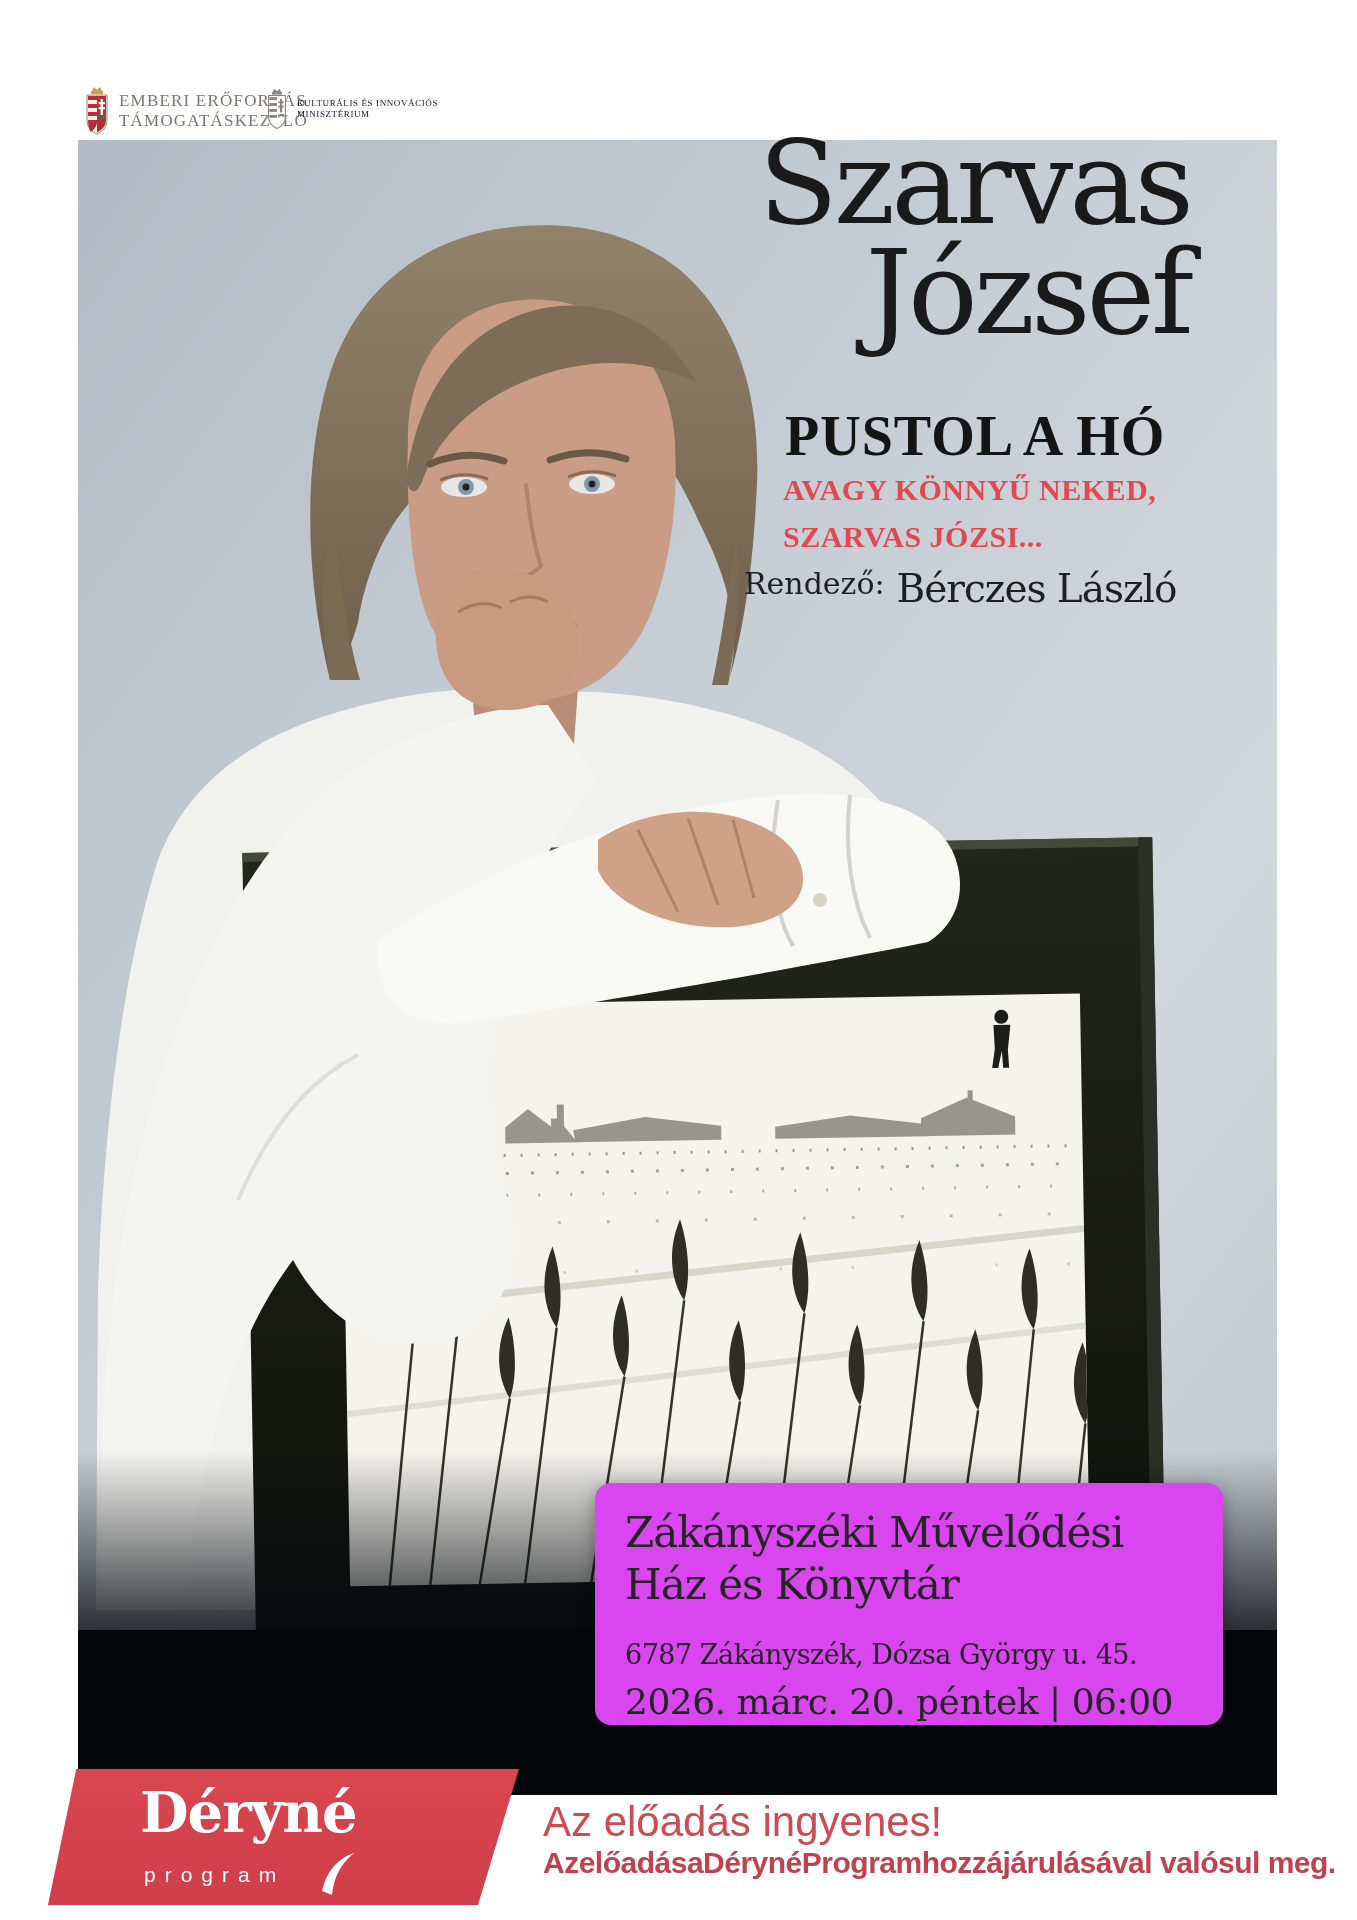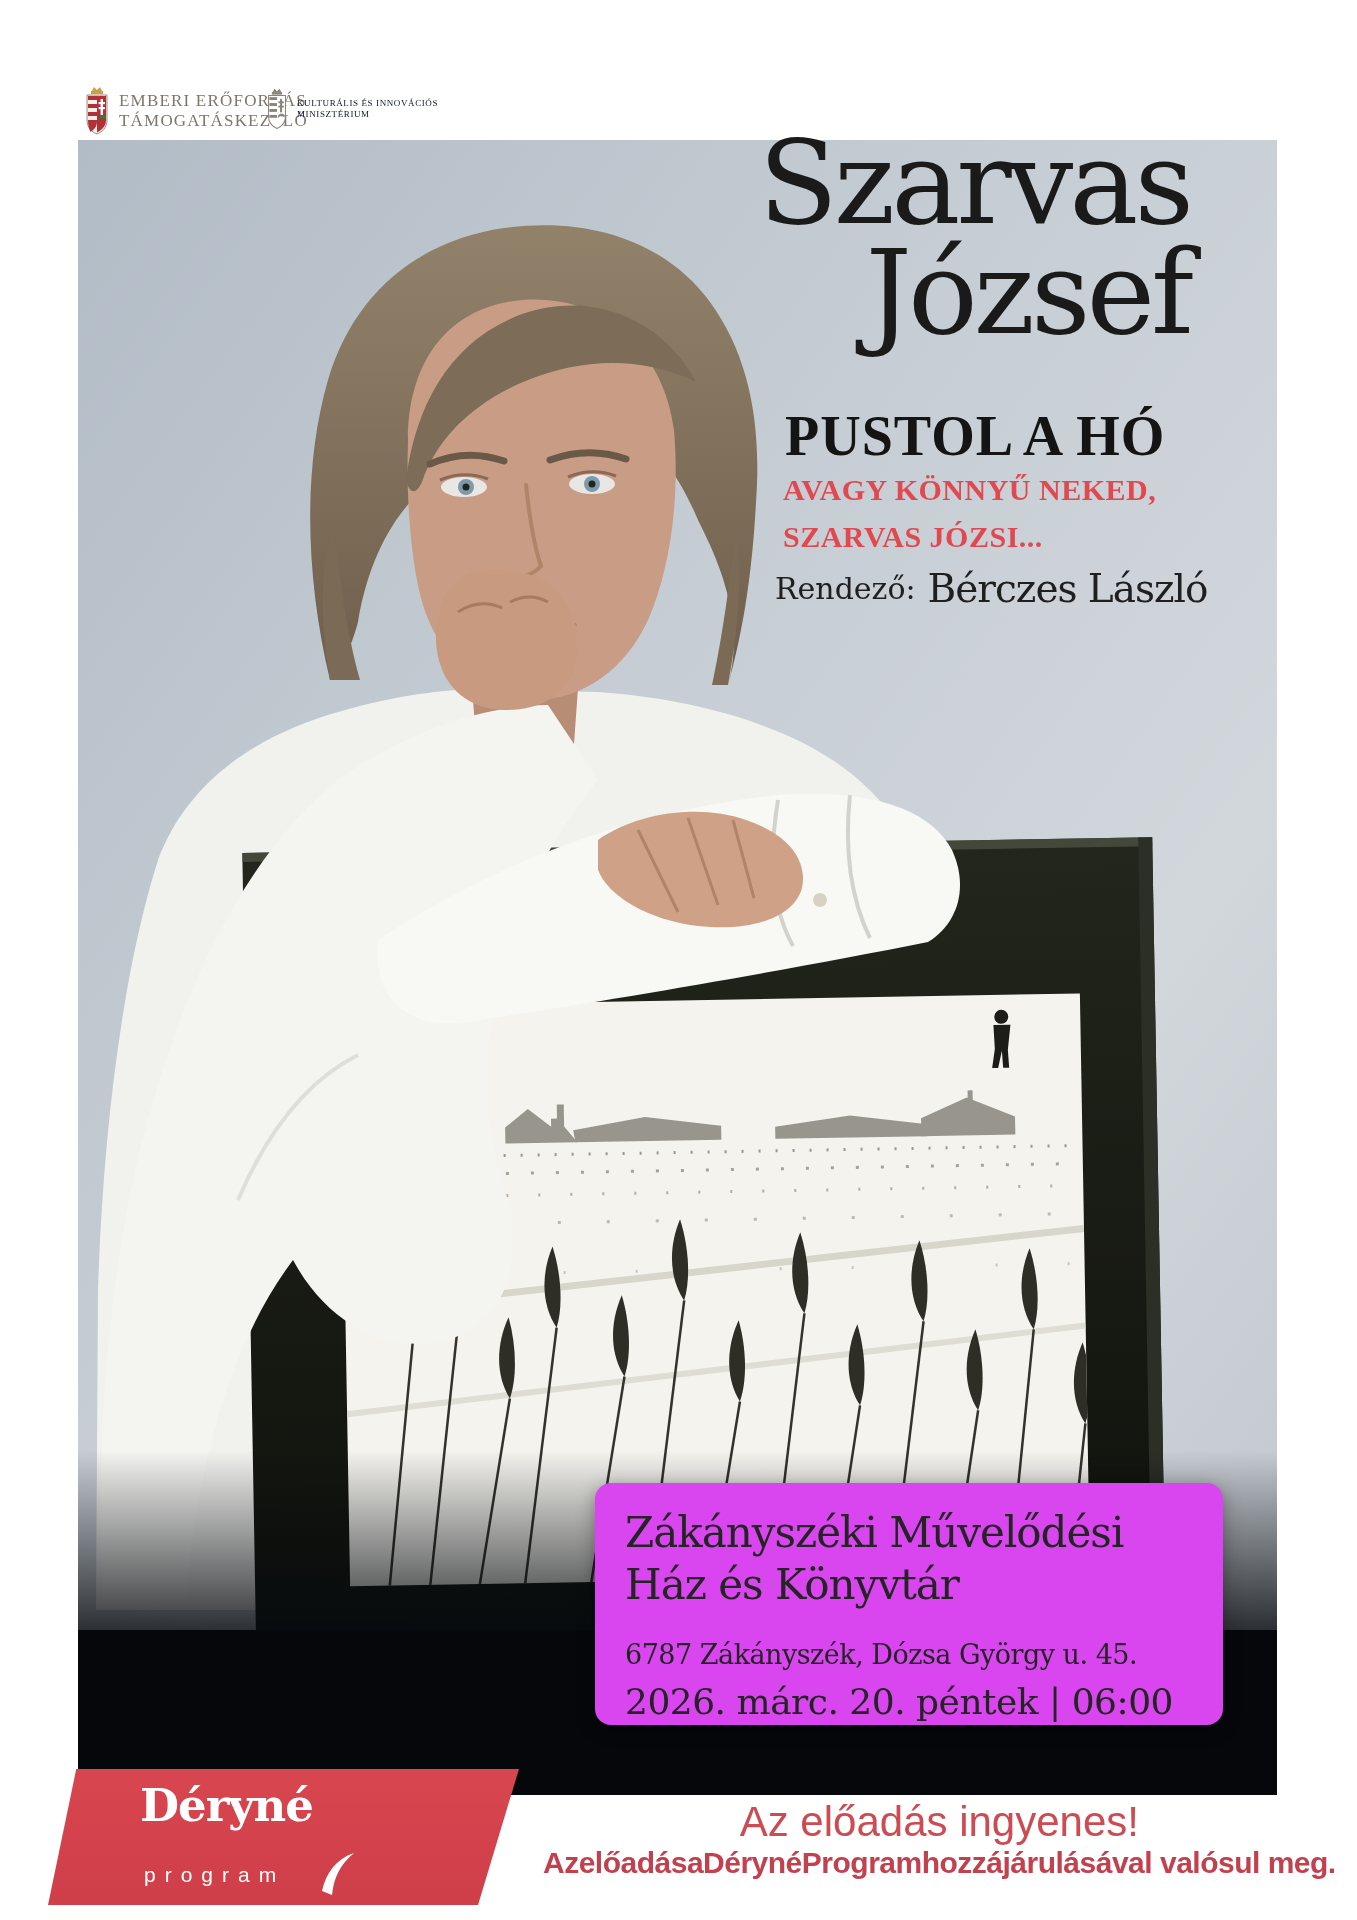--- a/index.html
+++ b/index.html
@@ -21,44 +21,44 @@
   
   .headline{position:absolute;top:128px;right:167px;text-align:right;
             font-family:"DejaVu Serif",serif;font-weight:400;color:#1a1a1a;
             font-size:116px;line-height:.95;letter-spacing:-4px;}
   .show-title{position:absolute;left:785px;top:404px;
               font-family:"Liberation Serif",serif;font-weight:700;
               font-size:56px;letter-spacing:1px;color:#141414;}
   .tagline{position:absolute;left:783px;top:466px;
            font-family:"Liberation Serif",serif;font-weight:700;
            font-size:30px;line-height:47px;letter-spacing:.5px;color:#e2484f;}
-  .director{position:absolute;left:775px;top:566px;display:flex;align-items:center;gap:12px;
+  .director{position:absolute;left:744px;top:566px;display:flex;align-items:flex-start;gap:12px;
             font-family:"DejaVu Serif",serif;color:#1f1f1f;}
   .director .lbl{font-size:30px;}
   .director .nm{font-size:39px;letter-spacing:-1px;}
   
   .venue-card{position:absolute;left:595px;top:1483px;width:628px;height:242px;
               background:#d946ef;border-radius:16px;box-sizing:border-box;
               padding:24px 30px;box-shadow:0 4px 18px rgba(0,0,0,.35);
               font-family:"DejaVu Serif",serif;color:#242424;}
   .venue-name{font-size:42px;line-height:52px;letter-spacing:-1px;}
   .venue-address{font-size:27px;margin-top:28px;letter-spacing:-.5px;}
   .venue-datetime{font-size:36px;margin-top:11px;letter-spacing:-.5px;}
   
   .deryne-banner{position:absolute;left:48px;top:1769px;width:471px;height:136px;
                  background:linear-gradient(180deg,#d8464f 0%,#cf3f49 100%);
                  clip-path:polygon(6% 0,100% 0,91.3% 100%,0 100%);}
   .deryne-name{position:absolute;left:92px;top:10px;color:#ffffff;
-               font-family:"DejaVu Serif",serif;font-weight:700;font-size:45px;letter-spacing:-1px;}
+               font-family:"DejaVu Serif",serif;font-weight:700;font-size:56px;letter-spacing:-1px;}
   .deryne-sub{position:absolute;left:96px;top:94px;color:#ffffff;
               font-family:"Liberation Sans",sans-serif;font-size:21px;letter-spacing:9px;}
   .deryne-swoosh{position:absolute;left:272px;top:82px;}
   .footer-texts{position:absolute;left:543px;top:1798px;}
   .free-text{font-family:"Liberation Sans",sans-serif;font-weight:400;
-             font-size:42px;color:#cd4b52;text-align:center;}
+             font-size:42px;color:#cd4b52;}
   .support-text{font-family:"Liberation Sans",sans-serif;font-weight:700;
                 font-size:30px;color:#c2414e;letter-spacing:-.5px;}
 </style>
 </head>
 <body>
 
 <div class="poster">
 
   <div class="logo-strip">
     <div class="logo logo-emberi">

